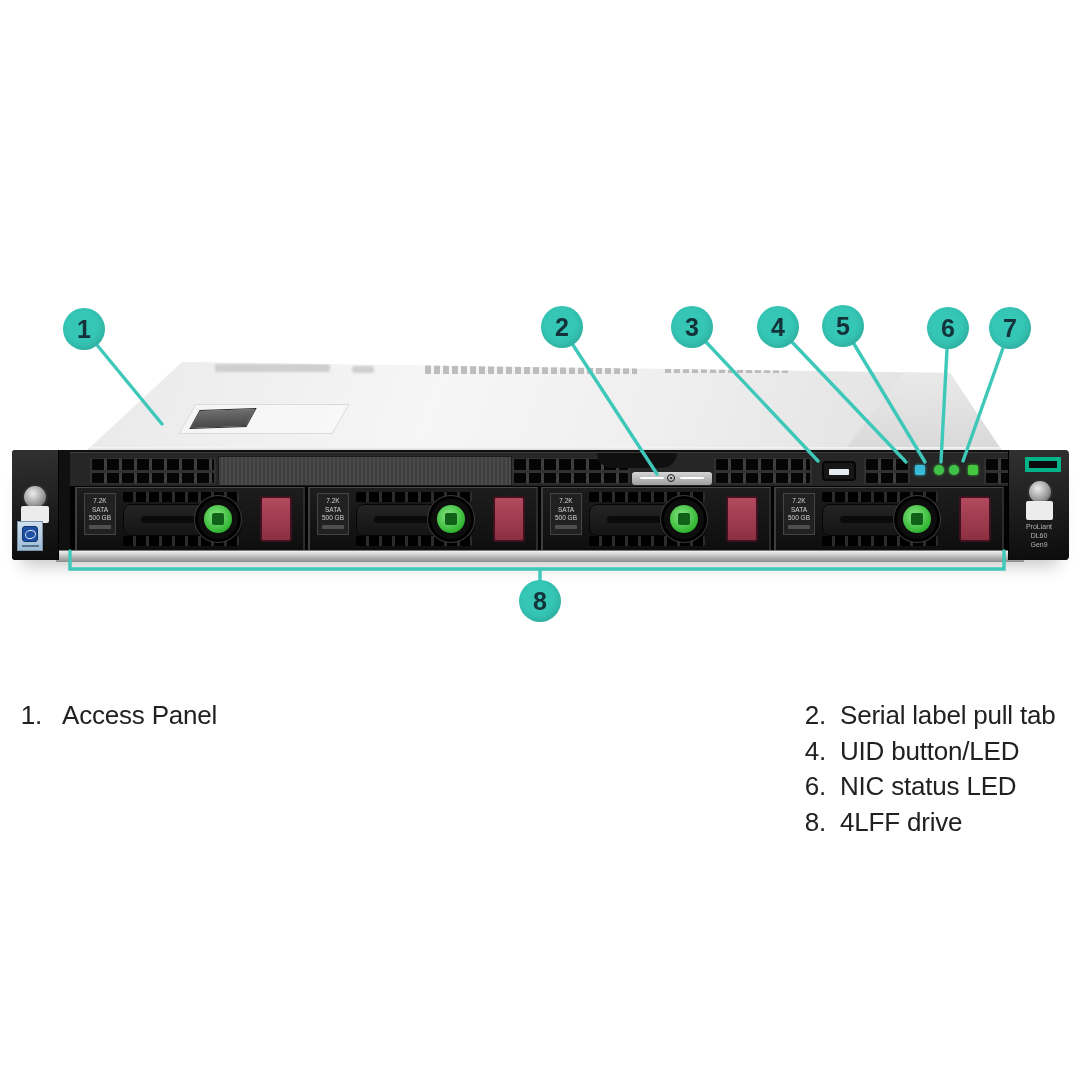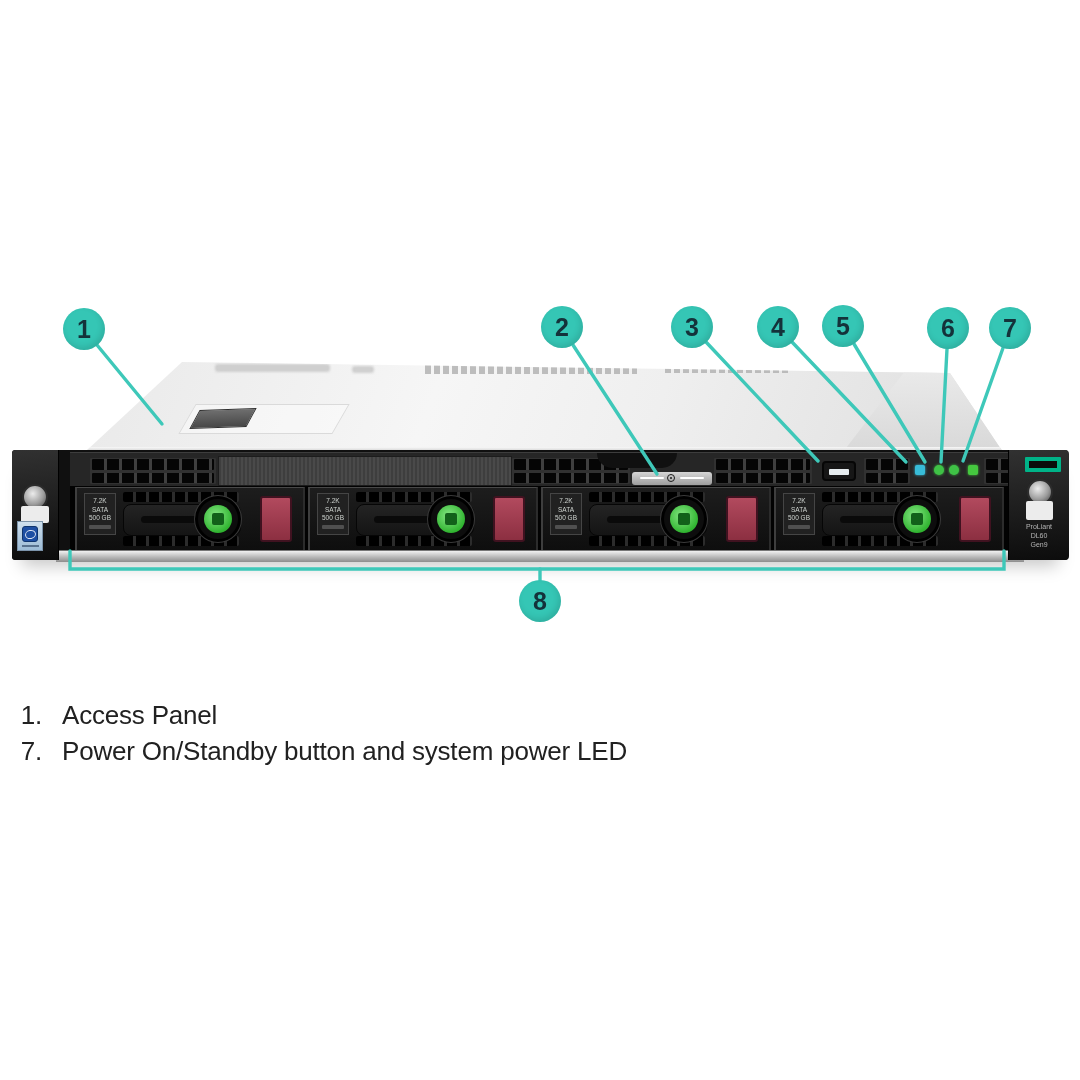--- a/index.html
+++ b/index.html
@@ -296,15 +296,20 @@
   <div class="callout c2">2</div>
   <div class="callout c3">3</div>
   <div class="callout c4">4</div>
   <div class="callout c5">5</div>
   <div class="callout c6">6</div>
   <div class="callout c7">7</div>
   <div class="callout c8">8</div>
 
   <div class="legend-col legend-left">
       <div class="legend-row"><span class="num">1.</span><span class="lab">Access Panel</span></div>
-      <div class="legend-row"><span class="num">7.</span><span class="lab">Power On/Standby button and system power LED</span></div>
+    </div>
+  <div class="legend-col legend-right">
+      <div class="legend-row"><span class="num">2.</span><span class="lab">Serial label pull tab</span></div>
+      <div class="legend-row"><span class="num">4.</span><span class="lab">UID button/LED</span></div>
+      <div class="legend-row"><span class="num">6.</span><span class="lab">NIC status LED</span></div>
+      <div class="legend-row"><span class="num">8.</span><span class="lab">4LFF drive</span></div>
     </div>
 </div>
 
 </body></html>

